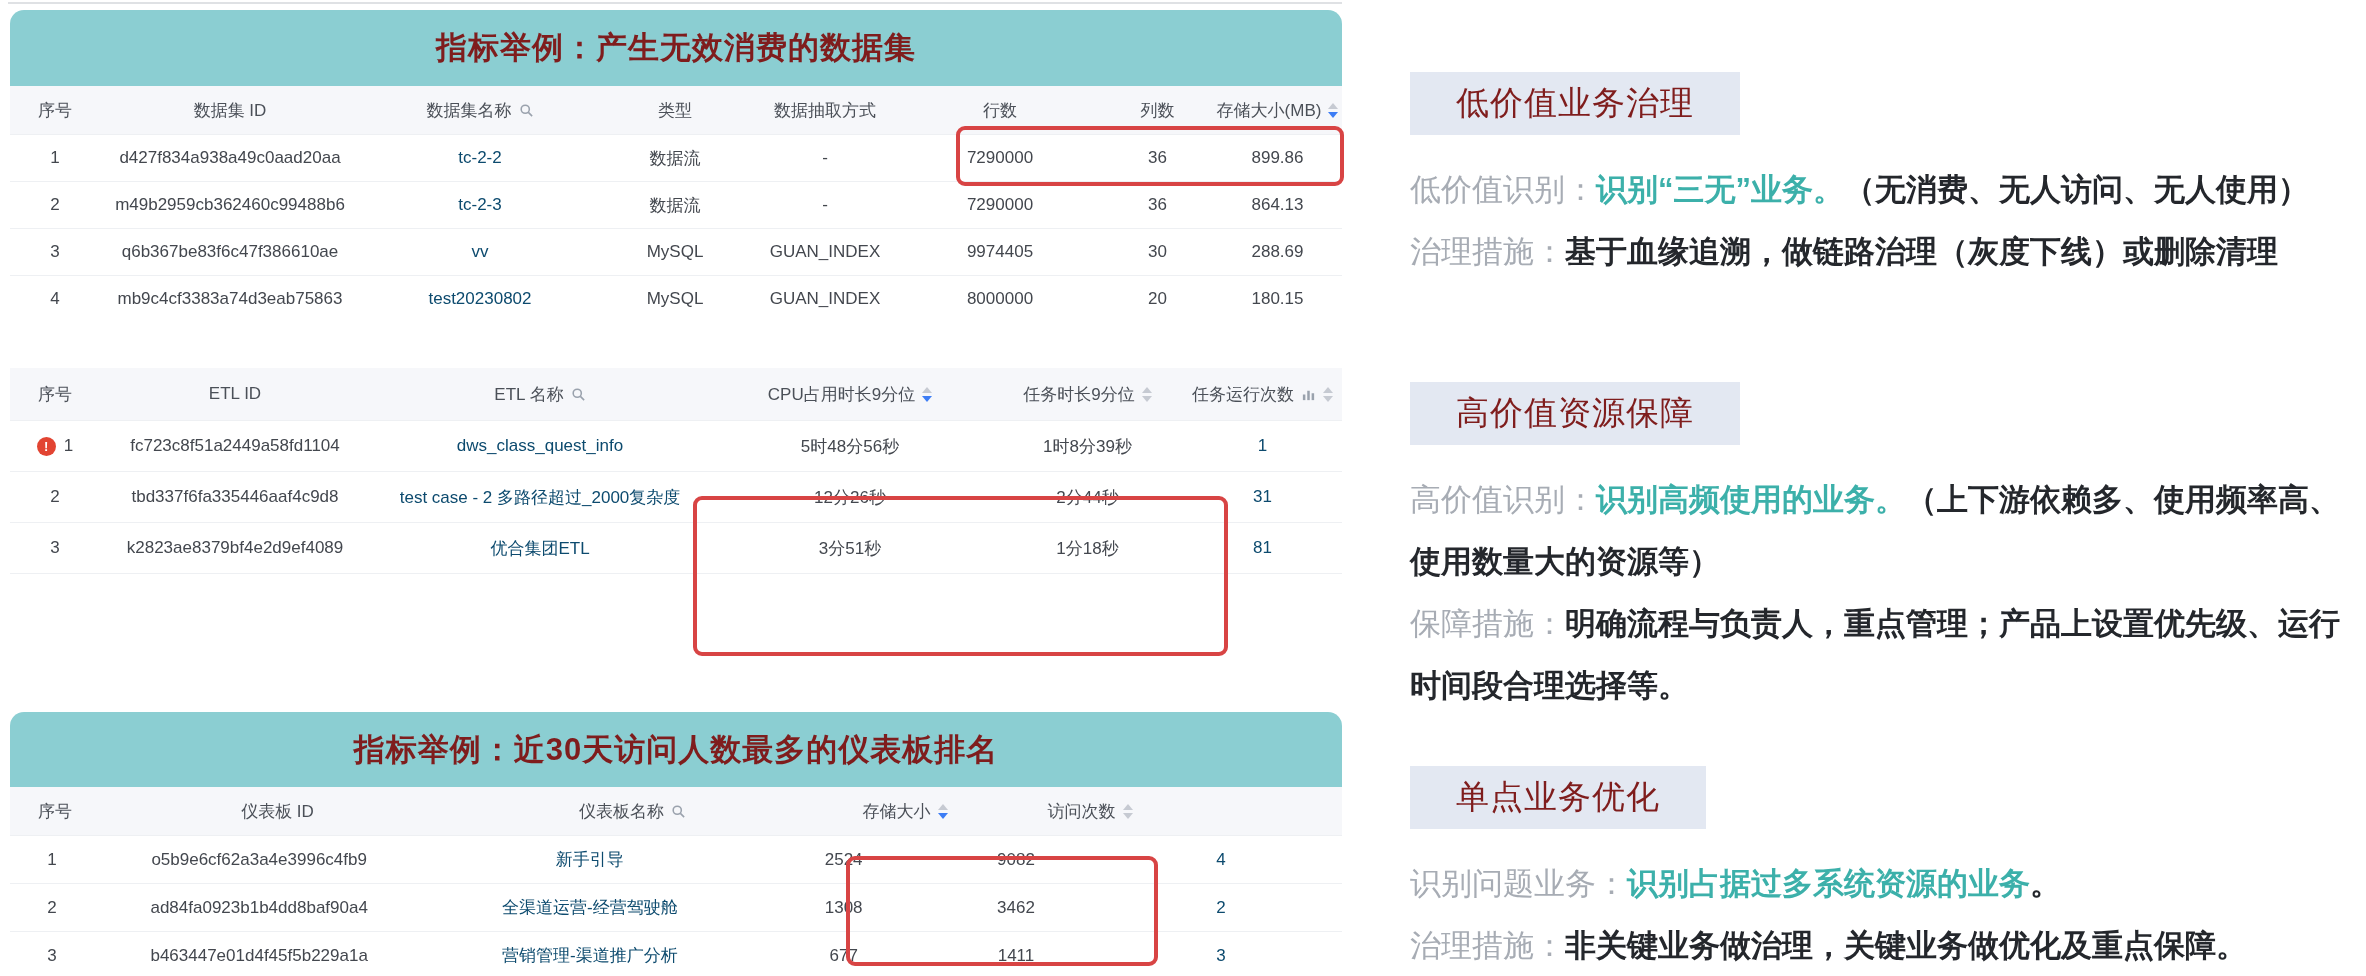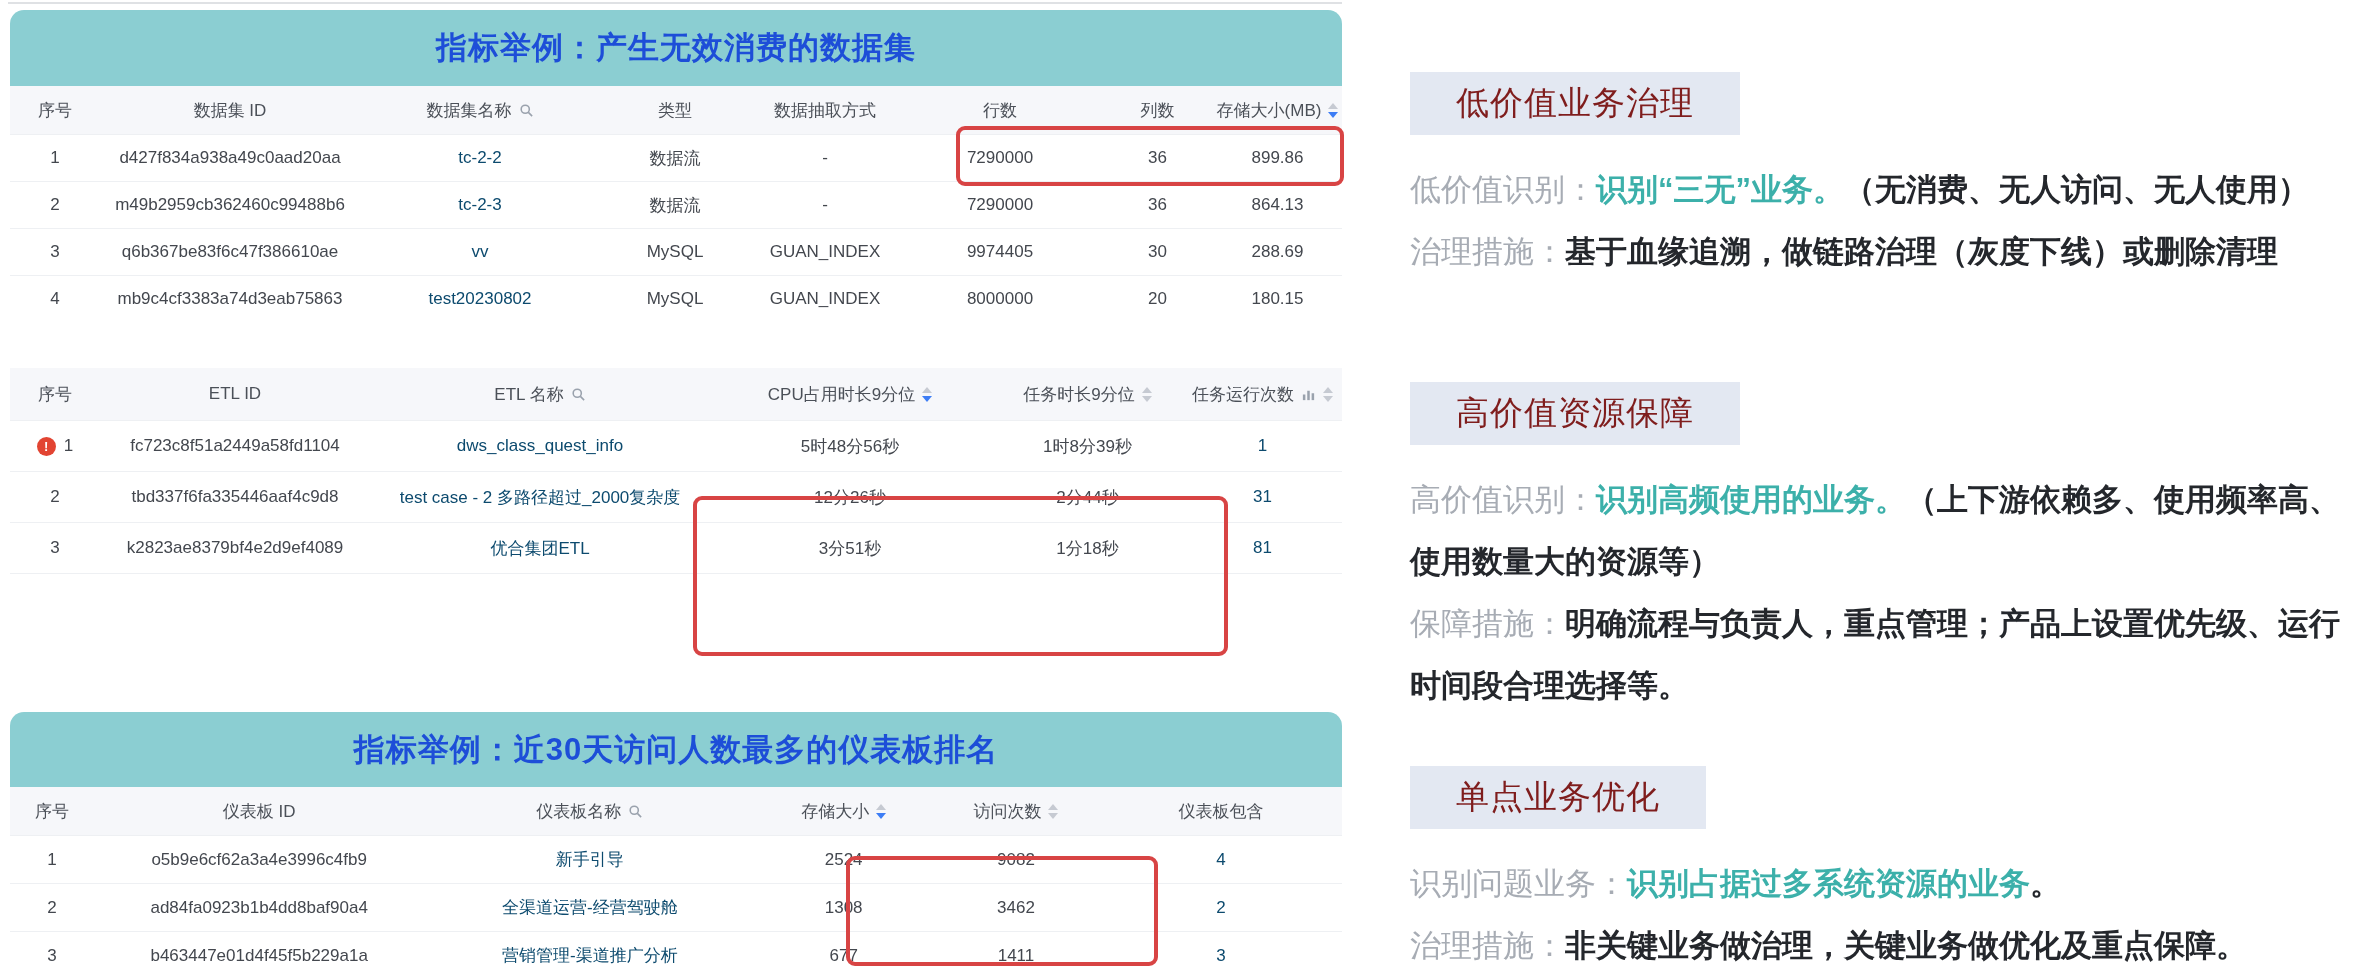--- a/index.html
+++ b/index.html
@@ -6,21 +6,21 @@
   body{
     width:2366px;height:976px;position:relative;overflow:hidden;
     background:#ffffff;
     font-family:"Liberation Sans","DejaVu Sans",sans-serif;
   }
   .hairline{position:absolute;left:8px;top:2px;width:1334px;height:2px;background:#dfe1e4;}
   
   .card{position:absolute;left:10px;width:1332px;background:#fff;}
   .banner{height:76px;background:#8bced2;border-radius:14px 14px 0 0;
           display:flex;align-items:center;justify-content:center;}
-  .banner span{font-size:31px;font-weight:700;color:#1d4ed8;letter-spacing:1px;}
+  .banner span{font-size:31px;font-weight:700;color:#7f1d1d;letter-spacing:1px;}
   .thead{display:flex;background:#f6f7fa;align-items:stretch;}
   .trow{display:flex;border-top:1px solid #eef0f3;background:#fff;}
   .c{display:flex;align-items:center;justify-content:center;
      font-size:17px;color:#43474e;white-space:nowrap;overflow:visible;}
   .thead .c{color:#4b5058;font-weight:500;}
   .link{color:#0c4a6e;text-decoration:none;cursor:pointer;}
   .t1 .thead{height:48px;} .t1 .trow{height:46px;}
   .t2 .thead{height:52px;} .t2 .trow{height:50px;}
   .t3 .thead{height:48px;} .t3 .trow{height:47px;}
   .t2-bottom{border-top:1px solid #eef0f3;height:8px;}
@@ -344,23 +344,20 @@
           <i class="cd on"></i>
         </span>
     </div>
     <div class="c t3c4">
       <span>访问次数</span>
       <span class="sorter">
           <i class="cu"></i>
           <i class="cd"></i>
         </span>
     </div>
-    <div class="c t3c5">
-        <span>仪表板包含</span>
-      </div>
   </div>
   <div class="trow">
     <div class="c t3c0">
         <span>1</span>
       </div>
     <div class="c t3c1">
         <span>o5b9e6cf62a3a4e3996c4fb9</span>
       </div>
     <div class="c t3c2">
         <a class="link">新手引导</a>

